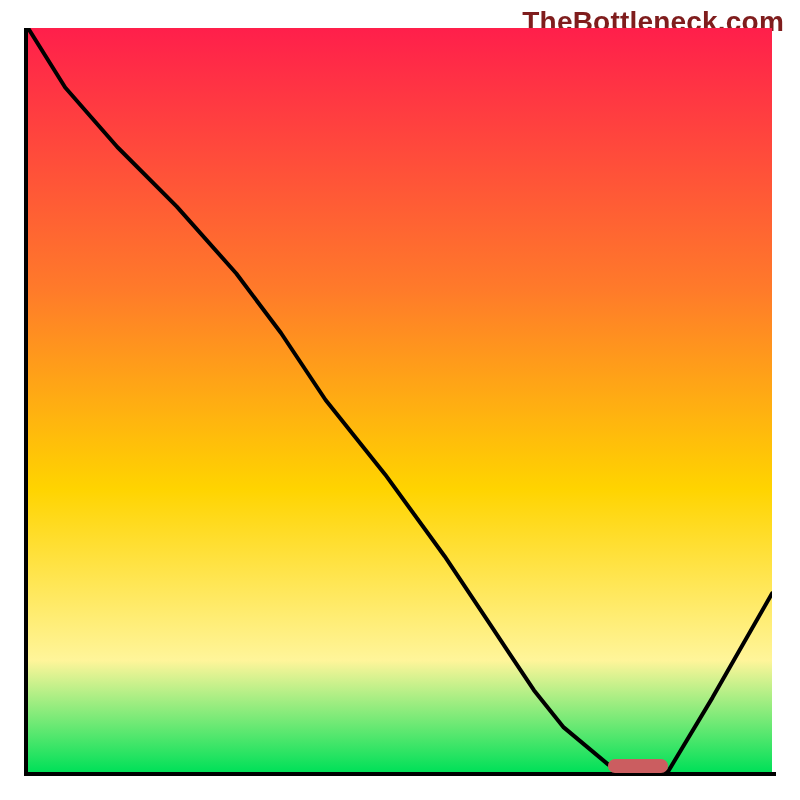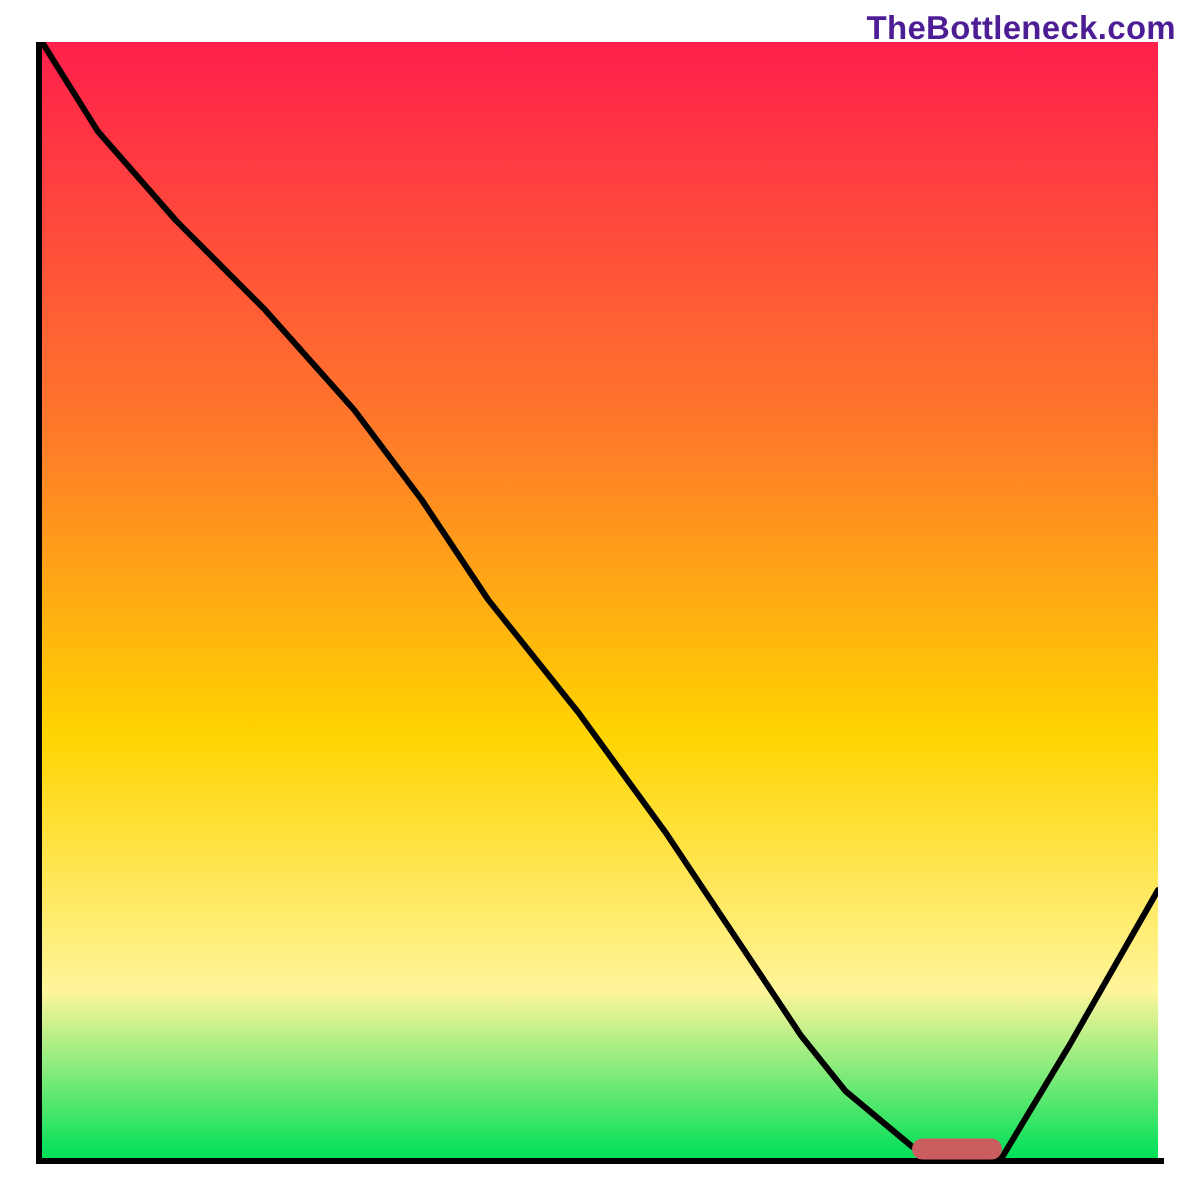--- a/index.html
+++ b/index.html
@@ -45,23 +45,23 @@
     background: #cb5d60;
   }
   .axis-line {
     position: absolute;
     background: #000;
   }
   .attribution {
     position: absolute;
     top: 6px;
     right: 16px;
-    font-size: 22px;
+    font-size: 28px;
     font-weight: 600;
-    color: #4c1d95;
+    color: #7f1d1d;
     letter-spacing: 0.2px;
   }
 </style>
 </head>
 <body>
 
 <div class="chart-frame">
 
   <div class="attribution">TheBottleneck.com</div>
 

